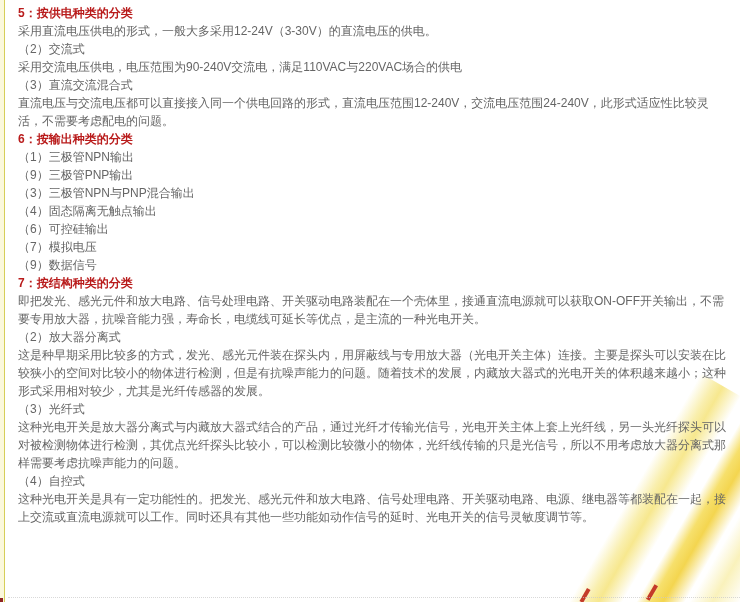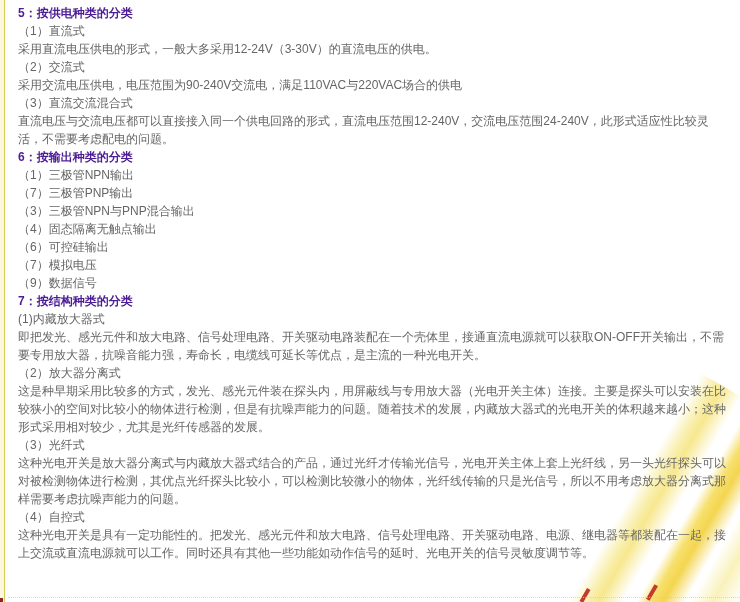--- a/index.html
+++ b/index.html
@@ -54,57 +54,55 @@
     background:#8E2323; z-index:4;
   }
   
   .article {
     position:absolute; left:5px; top:0; right:0; bottom:0;
     padding:4px 10px 0 13px;
     z-index:2;
     font-size:12px; line-height:18px; color:#666666;
   }
   .article p { margin:0; }
-  .article .heading { font-weight:bold; color:#4c1d95; }
+  .article .heading { font-weight:bold; color:#b91c1c; }
 </style>
 </head>
 <body>
 
 <div class="left-strip"></div>
 <div class="left-strip-line"></div>
 
 <div class="swoosh">
   <div class="band band-pale"></div>
   <div class="band band-bright"></div>
   <div class="band band-faint"></div>
   <div class="red-accent a1"></div>
   <div class="red-accent a2"></div>
 </div>
 
 <div class="bottom-dotted"></div>
 <div class="corner-mark"></div>
 
 <main class="article" id="article">
     <p class="heading">5：按供电种类的分类</p>
-    <p class="item-label">（1）直流式</p>
     <p class="item-body">采用直流电压供电的形式，一般大多采用12-24V（3-30V）的直流电压的供电。</p>
     <p class="item-label">（2）交流式</p>
     <p class="item-body">采用交流电压供电，电压范围为90-240V交流电，满足110VAC与220VAC场合的供电</p>
     <p class="item-label">（3）直流交流混合式</p>
     <p class="item-body">直流电压与交流电压都可以直接接入同一个供电回路的形式，直流电压范围12-240V，交流电压范围24-240V，此形式适应性比较灵活，不需要考虑配电的问题。</p>
     <p class="heading">6：按输出种类的分类</p>
     <p class="item-label">（1）三极管NPN输出</p>
-    <p class="item-label">（7）三极管PNP输出</p>
+    <p class="item-label">（9）三极管PNP输出</p>
     <p class="item-label">（3）三极管NPN与PNP混合输出</p>
     <p class="item-label">（4）固态隔离无触点输出</p>
     <p class="item-label">（6）可控硅输出</p>
     <p class="item-label">（7）模拟电压</p>
     <p class="item-label">（9）数据信号</p>
     <p class="heading">7：按结构种类的分类</p>
-    <p class="item-label">(1)内藏放大器式</p>
     <p class="item-body">即把发光、感光元件和放大电路、信号处理电路、开关驱动电路装配在一个壳体里，接通直流电源就可以获取ON-OFF开关输出，不需要专用放大器，抗噪音能力强，寿命长，电缆线可延长等优点，是主流的一种光电开关。</p>
     <p class="item-label">（2）放大器分离式</p>
     <p class="item-body">这是种早期采用比较多的方式，发光、感光元件装在探头内，用屏蔽线与专用放大器（光电开关主体）连接。主要是探头可以安装在比较狭小的空间对比较小的物体进行检测，但是有抗噪声能力的问题。随着技术的发展，内藏放大器式的光电开关的体积越来越小；这种形式采用相对较少，尤其是光纤传感器的发展。</p>
     <p class="item-label">（3）光纤式</p>
     <p class="item-body">这种光电开关是放大器分离式与内藏放大器式结合的产品，通过光纤才传输光信号，光电开关主体上套上光纤线，另一头光纤探头可以对被检测物体进行检测，其优点光纤探头比较小，可以检测比较微小的物体，光纤线传输的只是光信号，所以不用考虑放大器分离式那样需要考虑抗噪声能力的问题。</p>
     <p class="item-label">（4）自控式</p>
     <p class="item-body">这种光电开关是具有一定功能性的。把发光、感光元件和放大电路、信号处理电路、开关驱动电路、电源、继电器等都装配在一起，接上交流或直流电源就可以工作。同时还具有其他一些功能如动作信号的延时、光电开关的信号灵敏度调节等。</p>
   </main>
 
 </body></html>

